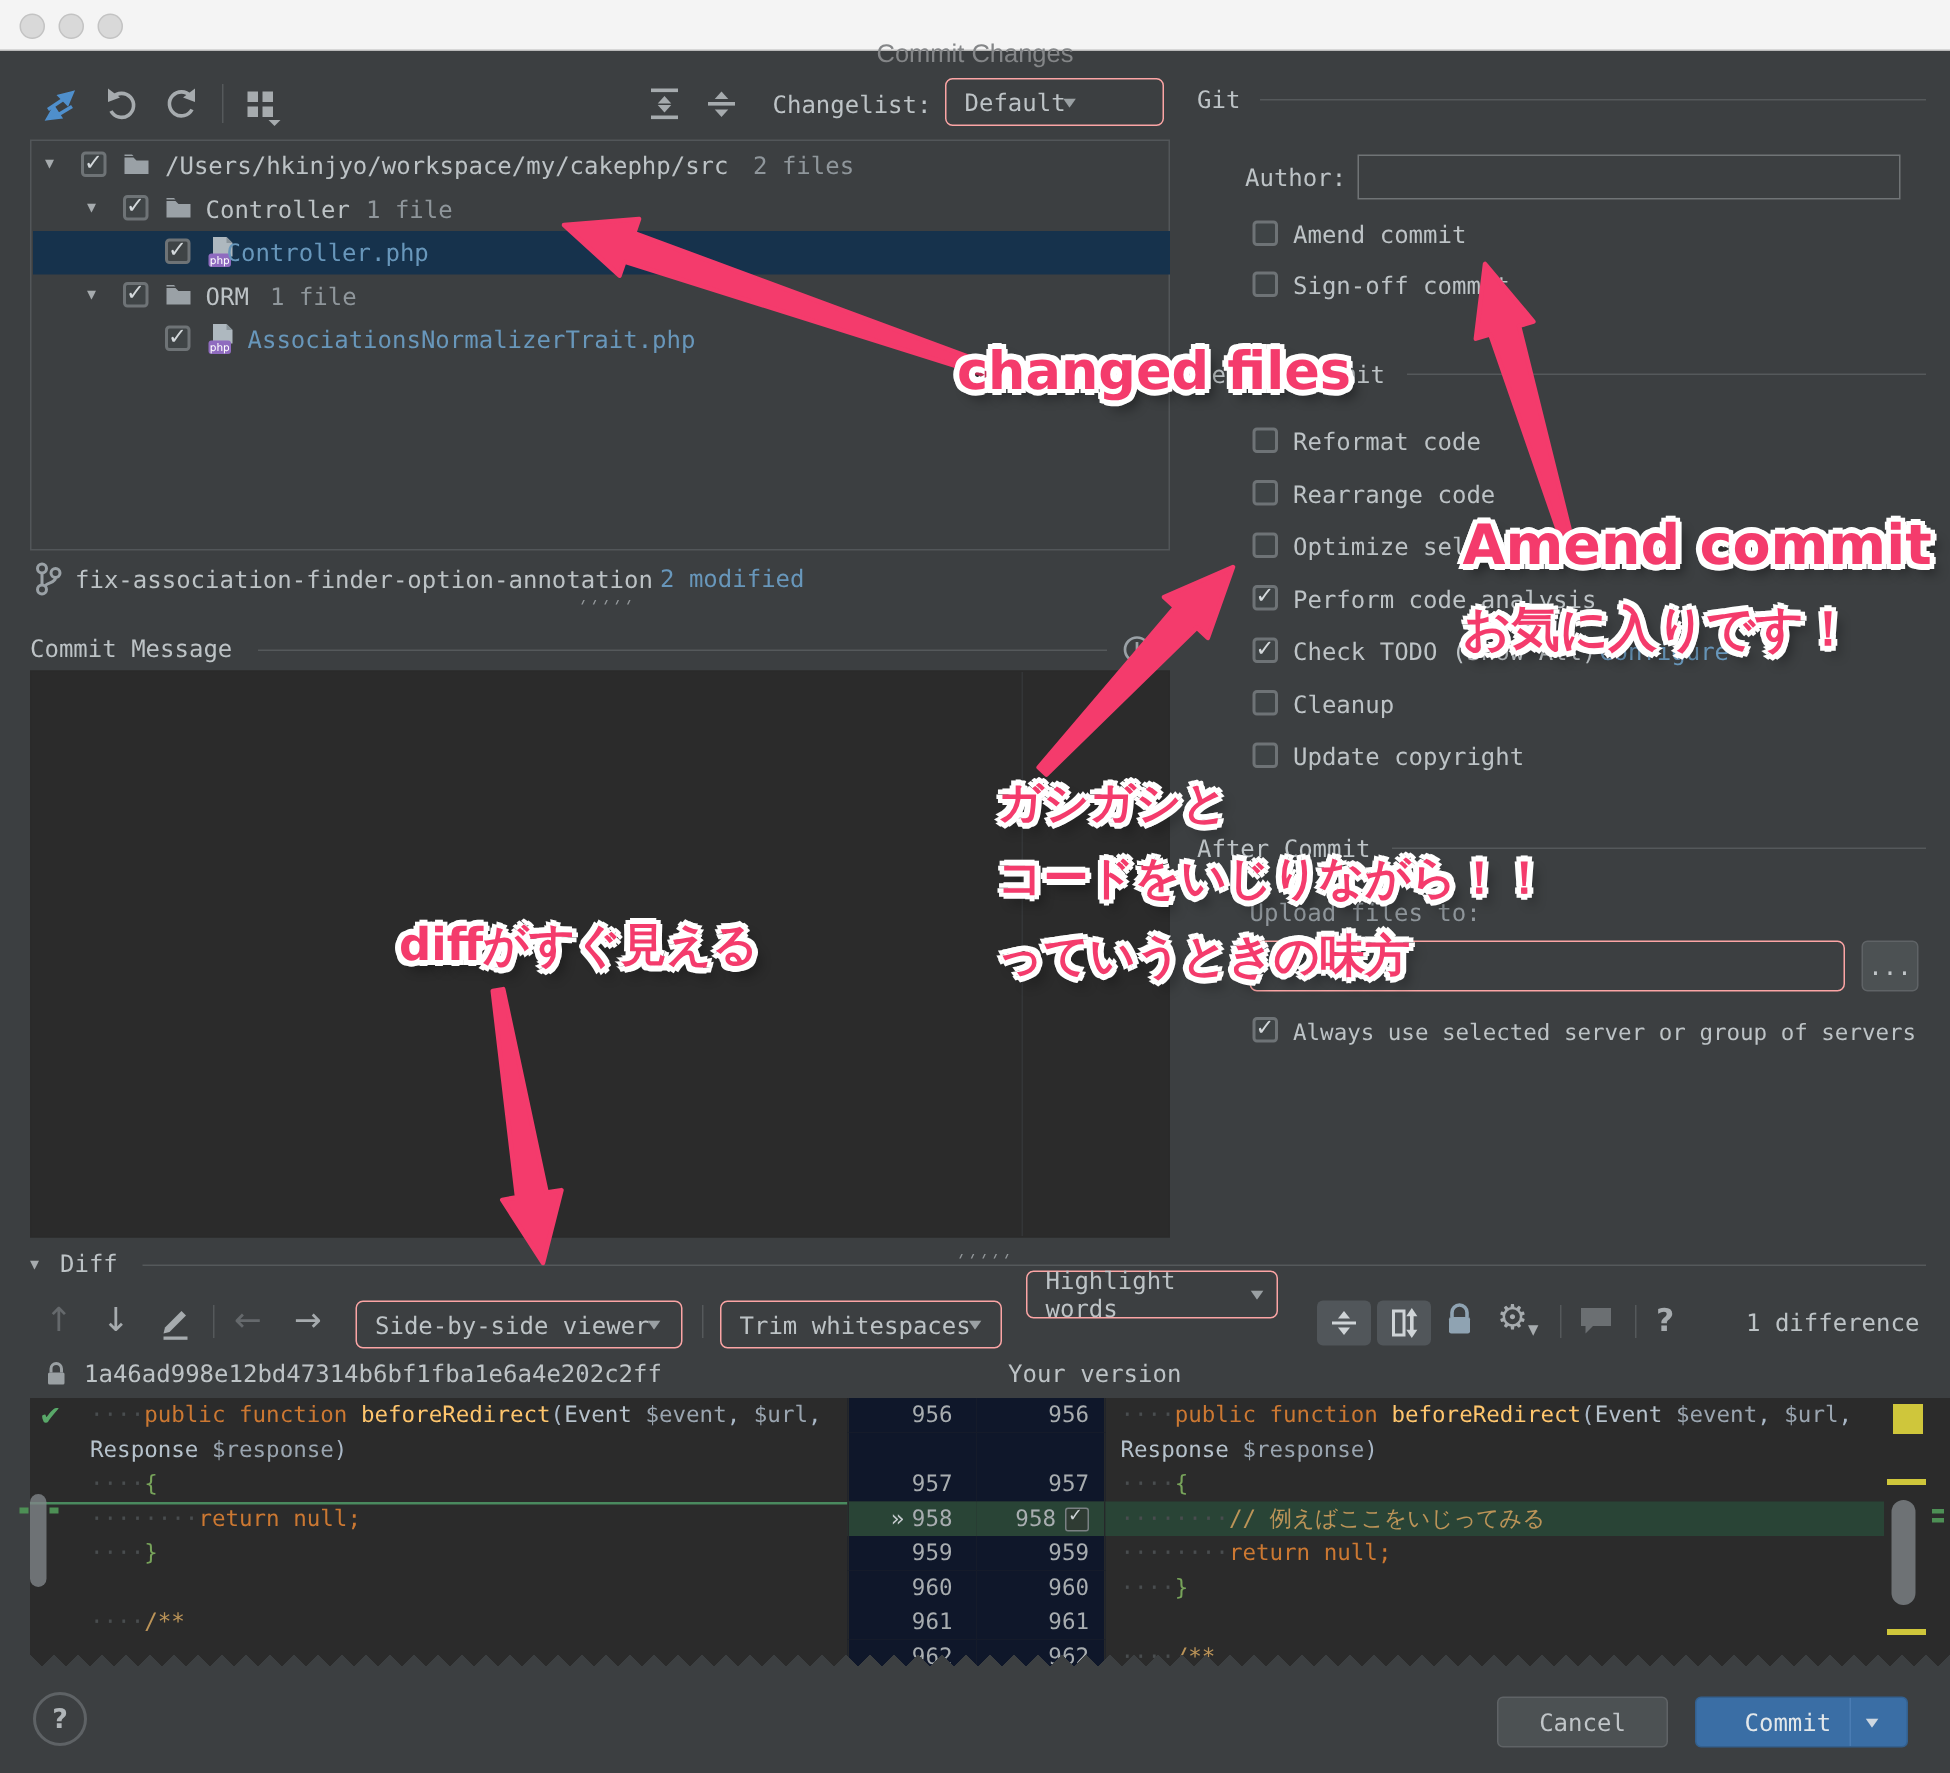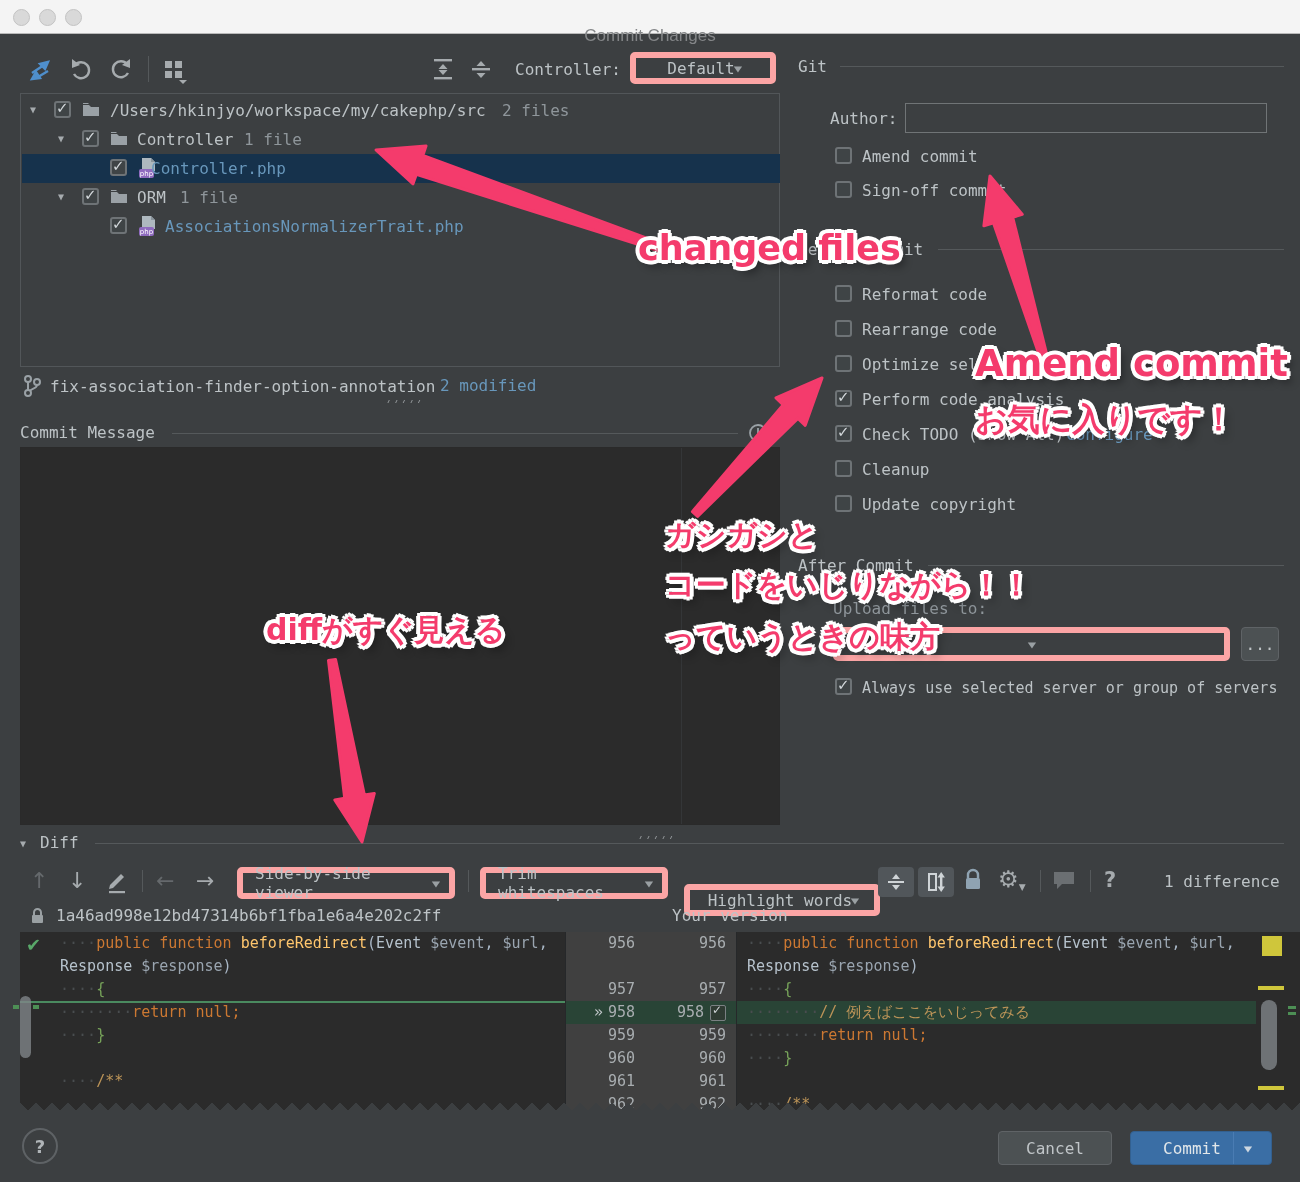--- a/index.html
+++ b/index.html
@@ -11,42 +11,42 @@
   .tl{position:absolute;top:9px;width:15px;height:15px;border-radius:50%;background:#d9d9d9;border:1px solid #c3c3c3;}
   .win-title{position:absolute;top:6px;left:0;width:100%;text-align:center;color:#848688;font:17px "Liberation Sans",sans-serif;margin-top:20px;}
   
   .lbl{font-size:16px;color:#bdc3c6;white-space:nowrap;}
   .dim{color:#8f969b;}
   .hline{position:absolute;height:1px;background:#55595b;}
   .cb{position:absolute;width:17px;height:17px;border:2px solid #6e7376;border-radius:3px;background:#3f4446;box-sizing:border-box;}
   .cb .tick{display:none;position:absolute;left:0px;top:-4px;color:#d3d8db;font:bold 15px "DejaVu Sans",sans-serif;}
   .cb.on .tick{display:block;}
   .caret{display:inline-block;color:#9aa0a3;font-size:10px;transform:scaleX(1.4);}
-  .ddl{position:absolute;box-sizing:border-box;border:6px solid #fca5a5;border-radius:5px;height:32px;
-       display:flex;align-items:center;justify-content:center;padding:0 10px 0 12px;font-size:16px;color:#bdc3c6;}
+  .ddl{position:absolute;box-sizing:border-box;border:1px solid #fca5a5;border-radius:5px;height:32px;
+       display:flex;align-items:center;justify-content:flex-start;padding:0 10px 0 12px;font-size:16px;color:#bdc3c6;}
   .icon{color:#a6abae;font-family:"DejaVu Sans",sans-serif;}
   .icon.dimd{color:#65696c;}
   .vsep{position:absolute;width:1px;background:#55595b;}
   .handle{position:absolute;color:#95999c;font-size:11px;letter-spacing:1px;transform:skewX(-25deg);}
   
   .tree{position:absolute;left:20px;top:93px;width:760px;height:274px;border:1px solid #525659;background:#3c3f41;box-sizing:border-box;}
   .trow{position:absolute;left:1px;width:758px;height:29px;}
   .trow.sel{background:#16324c;}
   .tw{position:absolute;top:5px;font-size:16px;white-space:nowrap;}
   .disc{position:absolute;top:8px;font-size:10px;color:#a6abae;}
   .blue{color:#6897bb;}
   .cbt{top:5px;}
   
   .editor{position:absolute;left:20px;top:447px;width:760px;height:378px;background:#2b2b2b;border:1px solid #2a2a2a;box-sizing:border-box;}
   
   .dtool-btn{position:absolute;height:30px;border-radius:4px;background:#51565a;display:flex;align-items:center;justify-content:center;}
   .diffbody{position:absolute;left:20px;top:932px;width:1280px;height:180px;background:#2b2b2b;overflow:hidden;}
   .drow{display:flex;height:23px;line-height:23px;font-size:15px;white-space:pre;}
   .dl{width:545px;padding-left:40px;box-sizing:border-box;overflow:hidden;}
-  .gn,.gn2{width:86px;background:#404040;color:#a8adb0;display:flex;align-items:center;justify-content:flex-end;box-sizing:border-box;}
+  .gn,.gn2{width:86px;background:#0f172a;color:#a8adb0;display:flex;align-items:center;justify-content:flex-end;box-sizing:border-box;}
   .gn{border-left:1px solid #26282a;padding-right:16px;gap:5px;}
   .gn2{padding-right:10px;border-right:1px solid #26282a;gap:6px;}
   .dr{width:519px;padding-left:10px;box-sizing:border-box;overflow:hidden;}
   .drow.green .gn,.drow.green .gn2,.drow.green .dr{background:#294436;}
   .drow.green .dl{box-shadow:inset 0 2px 0 #4a8a5f;}
   .tk-ws{color:#494d4f;} .tk-kw{color:#cc7832;} .tk-fn{color:#ffc66d;} .tk-cl{color:#b6c2cc;}
   .tk-vr{color:#9aa5b0;} .tk-pl{color:#a9b7c6;} .tk-br{color:#77a35a;} .tk-cm{color:#bc9458;}
   .gcb{width:14px;height:14px;border:1px solid #7a8083;border-radius:2px;position:relative;background:#2f3b33;}
   .gcb .tick{position:absolute;left:1px;top:-3px;color:#cfd4d7;font:bold 12px "DejaVu Sans",sans-serif;}
   .zigzag{position:absolute;left:20px;top:1098px;width:1280px;height:16px;
@@ -116,21 +116,21 @@
         <polygon points="13,19 8.5,14 17.5,14"></polygon>
       </svg>
   </div>
   <div class="abs" style="left:468px;top:56px;">
     <svg width="26" height="26" viewBox="0 0 26 26" fill="#a6abae">
       <rect x="4" y="12" width="18" height="2.4"></rect>
       <polygon points="13,5 8.5,10 17.5,10"></polygon>
         <polygon points="13,22 8.5,17 17.5,17"></polygon>
       </svg>
   </div>
-  <span class="lbl abs" style="left:515px;top:60px;">Controller:</span>
+  <span class="lbl abs" style="left:515px;top:60px;">Changelist:</span>
   <div class="ddl" style="left:630px;top:52px;width:146px;">
     <span>Default</span>
     <span class="caret">▼</span>
   </div>
 
   <div class="tree">
     <div class="trow" style="top:2px;">
       <span class="disc" style="left:8px;">▼</span>
       <span class="cb on cbt" style="left:32px;">
           <span class="tick">✓</span>
@@ -281,21 +281,21 @@
   <span class="icon abs" style="left:196px;top:868px;font-size:22px;">→</span>
   <div class="ddl" style="left:237px;top:867px;width:218px;">
     <span>Side-by-side viewer</span>
     <span class="caret">▼</span>
   </div>
   <div class="vsep" style="left:468px;top:870px;height:22px;"></div>
   <div class="ddl" style="left:480px;top:867px;width:188px;">
     <span>Trim whitespaces</span>
     <span class="caret">▼</span>
   </div>
-  <div class="ddl" style="left:684px;top:884px;width:196px;">
+  <div class="ddl" style="left:684px;top:847px;width:168px;">
     <span>Highlight words</span>
     <span class="caret">▼</span>
   </div>
   <div class="dtool-btn" style="left:878px;top:867px;width:36px;">
     <svg width="22" height="22" viewBox="0 0 22 22" fill="#cfd4d7">
       <rect x="3" y="10" width="16" height="2"></rect>
         <polygon points="11,3 7,8 15,8"></polygon>
         <polygon points="11,19 7,14 15,14"></polygon>
       </svg>
   </div>

